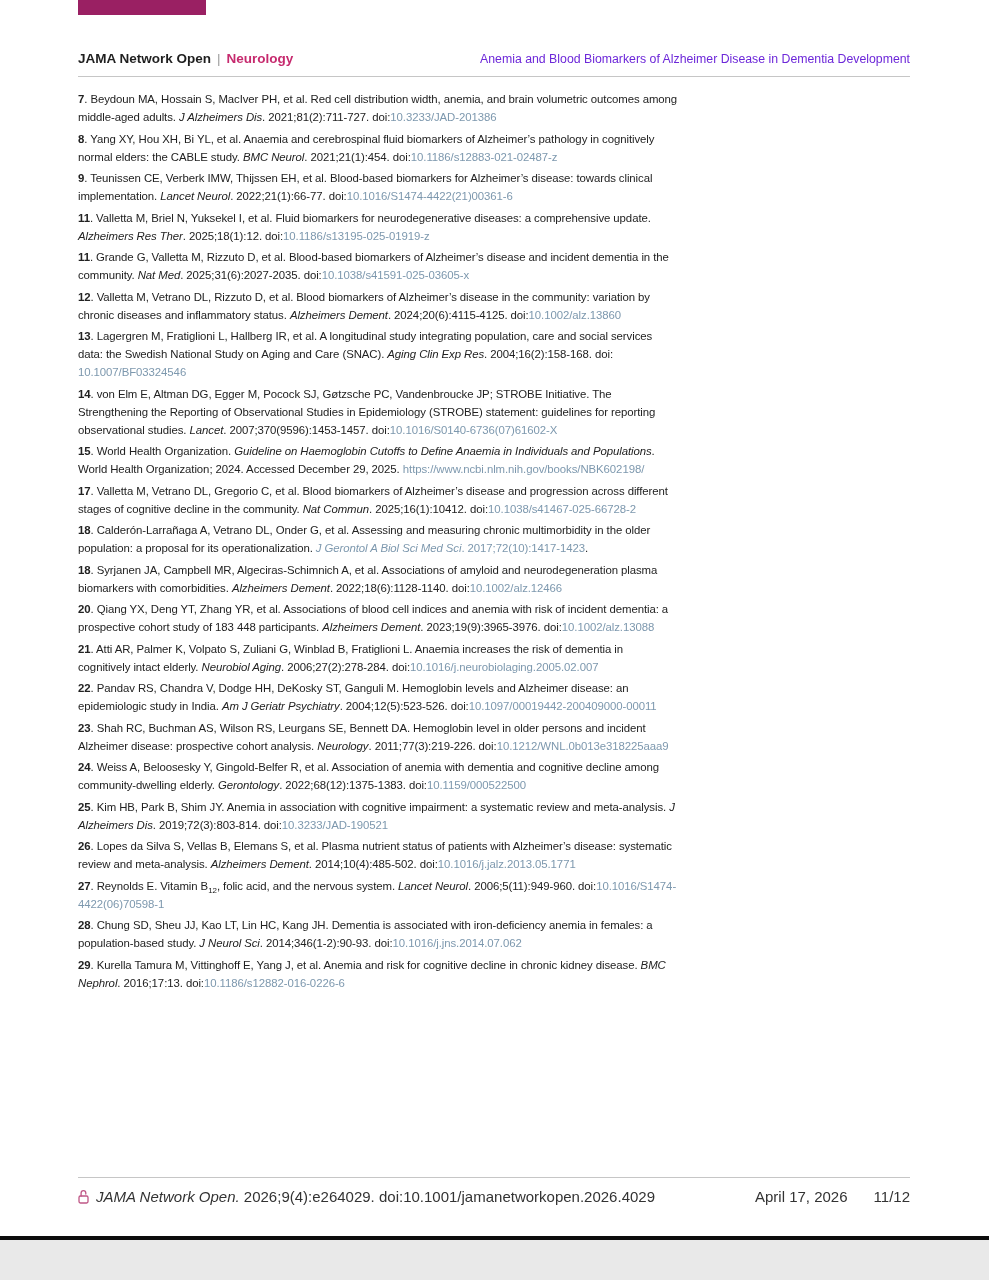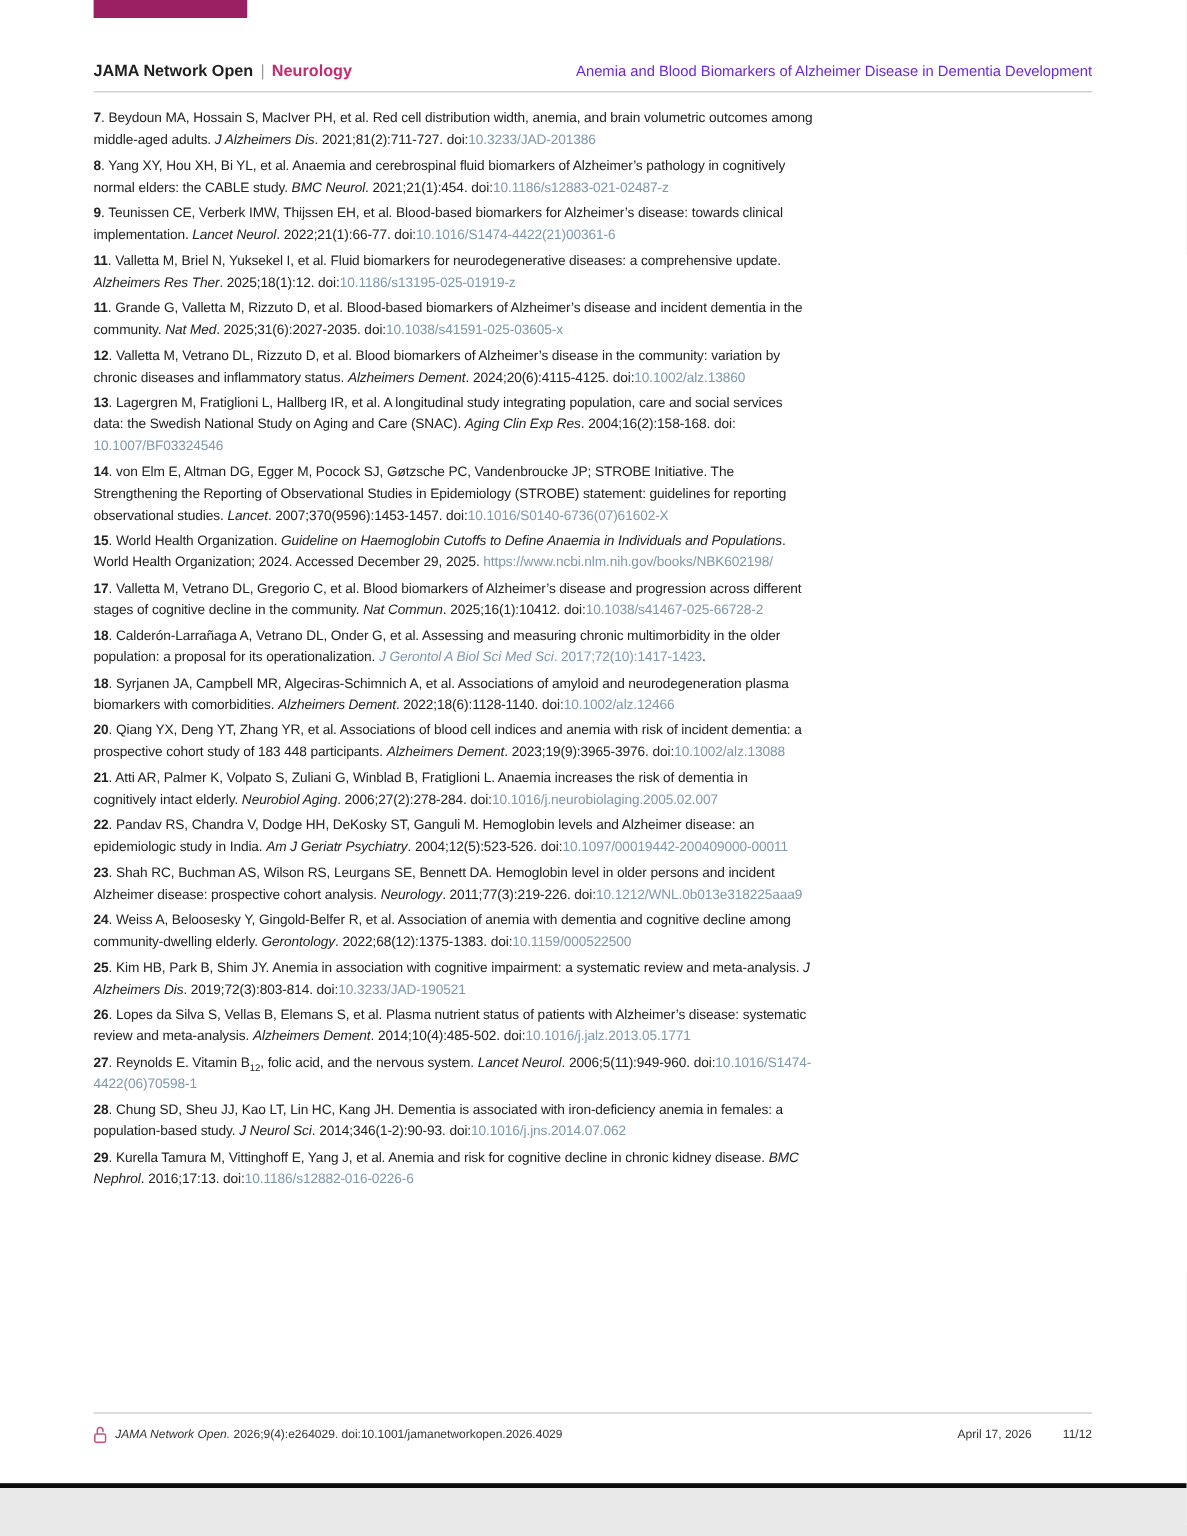--- a/index.html
+++ b/index.html
@@ -25,21 +25,21 @@
   .refs p.ref { margin:0 0 3.5px 0; }
   .ref-num { font-weight:bold; }
   .it { font-style:italic; }
   .link { color:#7d98ae; text-decoration:none; cursor:pointer; }
   sub { font-size:8px; line-height:0; }
 
   .footer {
     position:absolute; left:78px; top:1177px; width:832px;
     border-top:1px solid #c6c6c6; padding-top:10px;
     display:flex; justify-content:space-between; align-items:center;
-    font-size:10px; color:#333;
+    font-size:15px; color:#333;
   }
   .footer-left { display:flex; align-items:center; gap:7px; }
   .footer-right { display:flex; align-items:center; gap:26px; }
   .lock-icon { display:inline-block; line-height:0; }
 
   .download-bar {
     position:absolute; left:5px; top:1248px;
     font-family:"DejaVu Sans Mono", monospace;
     font-size:17px; font-weight:bold; color:#111; white-space:nowrap;
   }

